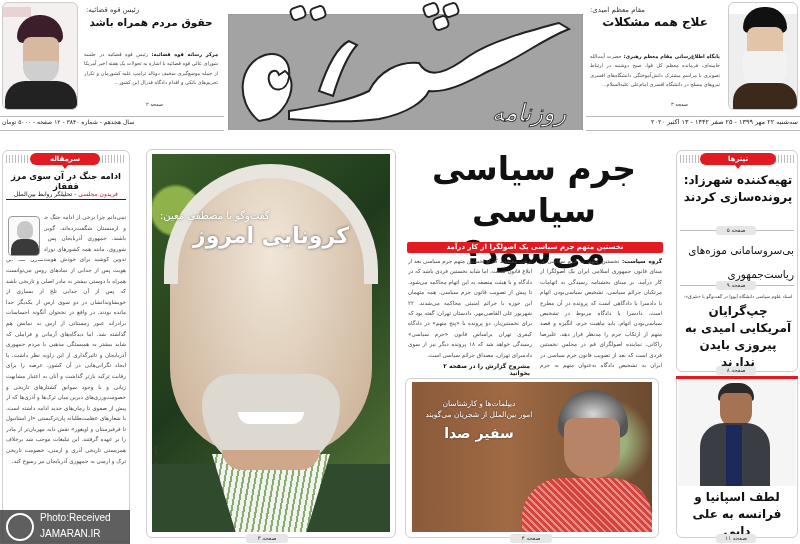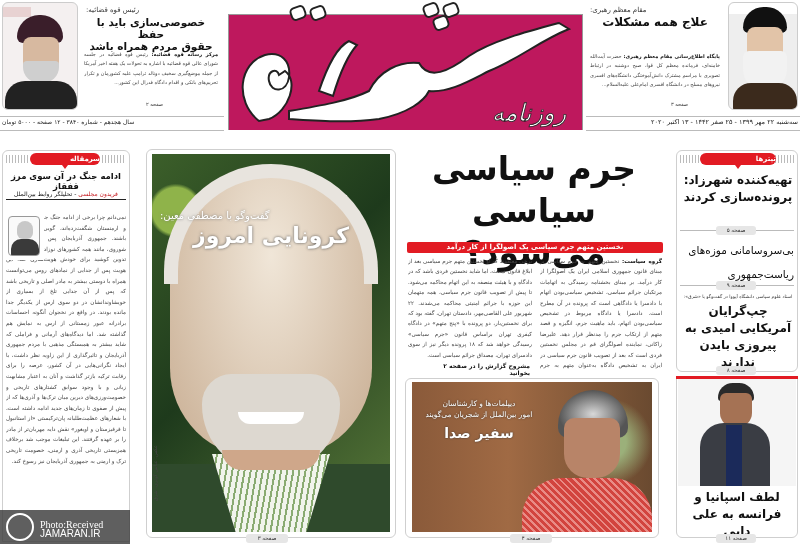--- a/index.html
+++ b/index.html
@@ -5,30 +5,30 @@
 *{box-sizing:border-box;margin:0;padding:0}
 html,body{width:800px;height:544px;overflow:hidden;background:#fff}
 body{position:relative;font-family:"DejaVu Sans",sans-serif;color:#111;direction:rtl}
 .abs{position:absolute}
 .box{position:absolute;border:1px solid #cfcfcf;border-radius:6px;background:#fff}
 .kicker{font-size:7px;color:#333;text-align:left}
 .head{font-weight:bold;text-align:center;line-height:1.15}
 .body{font-size:6px;line-height:10.5px;color:#444;text-align:justify;overflow:hidden}
 .body b{color:#111}
 .pg{position:absolute;background:#e6e6e6;border-radius:3px;font-size:5.5px;color:#333;text-align:center;line-height:9px;padding:0 8px}
-.redpill{position:absolute;background:#e21b23;color:#fff;font-size:7px;font-weight:bold;text-align:right;border-radius:8px;line-height:12px}
+.redpill{position:absolute;background:#e21b23;color:#fff;font-size:7px;font-weight:bold;text-align:center;border-radius:8px;line-height:12px}
 .redpill:after{content:"";position:absolute;left:50%;bottom:-4px;margin-left:-3px;border-left:3px solid transparent;border-right:3px solid transparent;border-top:4px solid #e21b23}
 .hatch{position:absolute;height:8px;width:22px;background:repeating-linear-gradient(90deg,#bbb 0 1px,transparent 1px 3px)}
 .rule{position:absolute;height:1px;background:#bbb}
 .photo{position:absolute;overflow:hidden}
 </style>
 </head>
 <body>
 
-<div class="abs" style="left:228px;top:14px;width:355px;height:116px;background:#be185d;border:1px solid #999;border-bottom:none;overflow:visible">
+<div class="abs" style="left:228px;top:14px;width:355px;height:116px;background:#a3a3a3;border:1px solid #999;border-bottom:none;overflow:visible">
   <svg width="355" height="130" style="position:absolute;left:0;top:-14px" viewBox="0 0 355 130">
     <g fill="#fff" stroke="#222" stroke-width="2">
       <rect x="62" y="6" width="14" height="12" rx="4" transform="rotate(-20 69 12)"></rect>
       <rect x="82" y="6" width="14" height="12" rx="4" transform="rotate(-20 89 12)"></rect>
       <rect x="195" y="3" width="14" height="12" rx="4" transform="rotate(-20 202 9)"></rect>
       <rect x="215" y="3" width="14" height="12" rx="4" transform="rotate(-20 222 9)"></rect>
       <rect x="205" y="16" width="14" height="12" rx="4" transform="rotate(-20 212 22)"></rect>
       <path d="M30 120 C5 100 10 62 36 54 C52 50 62 60 60 76 C58 92 42 92 40 80 C38 70 48 66 50 74 L56 70 C70 80 60 110 40 118 Z"></path>
       <path d="M60 110 C90 105 120 100 140 90 C150 70 170 60 190 62 C200 80 220 70 240 55 C262 40 300 30 330 22 L340 28 C310 40 290 58 260 70 C240 80 220 92 200 90 C195 100 180 112 150 118 C120 122 90 120 60 118 Z"></path>
       <path d="M90 90 C100 60 110 45 120 40 L128 44 C118 55 110 75 104 95 Z"></path>
@@ -37,42 +37,41 @@
   </svg>
 </div>
 
 <div class="box" style="left:586px;top:2px;width:212px;height:110px;border:none">
   <div class="photo" style="right:0;top:0;width:70px;height:108px;border:1px solid #ccc;border-radius:6px;background:linear-gradient(#fff 0 10%,#eee 10%)">
     <div style="position:absolute;left:14px;top:4px;width:44px;height:26px;background:#111;border-radius:22px 22px 6px 6px"></div>
     <div style="position:absolute;left:18px;top:24px;width:36px;height:40px;background:#e2c4a8;border-radius:8px 8px 14px 14px"></div>
     <div style="position:absolute;left:14px;top:48px;width:44px;height:40px;background:#f2f2f2;border-radius:6px 6px 22px 22px"></div>
     <div style="position:absolute;left:4px;top:80px;width:64px;height:28px;background:#3b2a1c;border-radius:18px 18px 0 0"></div>
   </div>
-  <div class="kicker" style="position:absolute;right:78px;top:4px;width:130px">مقام معظم رهبری:</div>
+  <div class="kicker" style="position:absolute;right:78px;top:4px;width:130px">مقام معظم امیدی:</div>
   <div class="head" style="position:absolute;right:78px;top:14px;width:130px;font-size:12px">
     <div>علاج همه مشکلات</div>
   </div>
   <div class="body" style="position:absolute;right:78px;top:50px;width:130px;height:47px;font-size:5px;line-height:9.3px"><b>پایگاه اطلاع‌رسانی مقام معظم رهبری:</b> <span>حضرت آیت‌الله خامنه‌ای، فرمانده معظم کل قوا، صبح دوشنبه در ارتباط تصویری با مراسم مشترک دانش‌آموختگی دانشگاه‌های افسری نیروهای مسلح در دانشگاه افسری امام‌علی علیه‌السلام...</span></div>
   <div style="position:absolute;right:110px;top:99px;font-size:5px;color:#333">صفحه ۳</div>
 </div>
 <div class="rule" style="left:586px;top:116px;width:214px"></div>
 <div style="position:absolute;right:2px;top:118px;font-size:6.5px;color:#222;white-space:nowrap">سه‌شنبه ۲۲ مهر ۱۳۹۹ - ۲۵ صفر ۱۴۴۲ - ۱۳ اکتبر ۲۰۲۰</div>
 <div class="rule" style="left:586px;top:130px;width:214px"></div>
 
 <div class="box" style="left:2px;top:2px;width:216px;height:110px;border:none">
   <div class="photo" style="left:0;top:0;width:76px;height:108px;border:1px solid #ccc;border-radius:6px;background:#f4f0f0">
     <div style="position:absolute;left:0;top:4px;width:28px;height:10px;background:#e8d2d2"></div>
     <div style="position:absolute;left:14px;top:12px;width:46px;height:28px;background:#3a1e2a;border-radius:22px 22px 6px 6px"></div>
     <div style="position:absolute;left:20px;top:34px;width:36px;height:40px;background:#d7b9a0;border-radius:8px 8px 16px 16px"></div>
     <div style="position:absolute;left:20px;top:58px;width:36px;height:22px;background:#cfcfcf;border-radius:4px 4px 16px 16px"></div>
     <div style="position:absolute;left:2px;top:78px;width:72px;height:30px;background:#222;border-radius:20px 20px 0 0"></div>
   </div>
   <div class="kicker" style="position:absolute;left:84px;top:4px;width:130px">رئیس قوه قضائیه:</div>
   <div class="head" style="position:absolute;left:80px;top:14px;width:138px;font-size:10.5px">
-    <div>خصوصی‌سازی باید با حفظ</div>
     <div>حقوق مردم همراه باشد</div>
   </div>
   <div class="body" style="position:absolute;left:82px;top:48px;width:134px;height:48px;font-size:5px;line-height:9.3px"><b>مرکز رسانه قوه قضائیه:</b> <span>رئیس قوه قضائیه در جلسه شورای عالی قوه قضائیه با اشاره به تحولات یک هفته اخیر آمریکا از جمله موضع‌گیری سخیف دونالد ترامپ علیه کشورمان و تکرار تحریم‌های بانکی و اقدام دادگاه فدرال این کشور...</span></div>
   <div style="position:absolute;left:144px;top:99px;font-size:5px;color:#333">صفحه ۲</div>
 </div>
 <div class="rule" style="left:0;top:116px;width:224px"></div>
 <div style="position:absolute;left:2px;top:118px;font-size:6px;color:#222;white-space:nowrap">سال هجدهم - شماره ۳۸۴۰ - ۱۲ صفحه - ۵۰۰۰ تومان</div>
 <div class="rule" style="left:0;top:130px;width:224px"></div>
 
 <div class="box" style="left:2px;top:150px;width:128px;height:392px;border-radius:6px 6px 0 0"></div>
@@ -89,21 +88,21 @@
 </div>
 <div class="body" style="position:absolute;left:6px;top:212px;width:120px;height:326px;font-size:5.6px;line-height:10.6px;shape-outside:none">نمی‌دانم چرا برخی از ادامه جنگ جمهوری آذربایجان و ارمنستان شگفت‌زده‌اند، گویی غافلگیر شده باشند. جمهوری آذربایجان پس از استقلال از شوروی، مانند همه کشورهای نوزاد، با ناسیونالیسم تدوین کوشید برای خودش هویت‌سازی کند. این هویت پس از جدایی از نمادهای روس می‌توانست همراه با دوستی بیشتر به مادر اصلی و تاریخی باشد که پس از آن جدایی تلخ از بسیاری از خویشاوندانشان در دو سوی ارس از یکدیگر جدا مانده بودند. در واقع در نخجوان آنگونه احساسات برادرانه عبور زمستانی از ارس به نمایش هم گذاشته شد. اما دیدگاه‌های آرمانی و فراملی که شاید بیشتر به همبستگی مذهبی با مردم جمهوری آذربایجان و تاثیرگذاری از این زاویه نظر داشت، با ایجاد نگرانی‌هایی در آن کشور، عرصه را برای رقابت ترکیه بازتر گذاشت و آنان به اعتبار مشابهت زبانی و با وجود سوابق کشتارهای تاریخی و خصومت‌ورزی‌های دیرین میان ترک‌ها و آذری‌ها که از پیش از صفوی تا زمان‌های جدید ادامه داشته است، با شعارهای عظمت‌طلبانه پان‌ترکیستی «از استانبول تا قرقیزستان و اویغور» نقش دایه مهربان‌تر از مادر را بر عهده گرفتند. این تبلیغات موجب شد برخلاف همزیستی تاریخی آذری و ارمنی، خصومت تاریخی ترک و ارمنی به جمهوری آذربایجان نیز رسوخ کند.</div>
 <div style="position:absolute;left:6px;top:212px;width:38px;height:48px;background:#fff"></div>
 <div class="photo" style="left:8px;top:216px;width:32px;height:40px;border:1px solid #999;border-radius:4px;background:#fafafa">
   <div style="position:absolute;left:8px;top:4px;width:16px;height:18px;background:#c8c8c8;border-radius:8px 8px 6px 6px"></div>
   <div style="position:absolute;left:2px;top:22px;width:28px;height:17px;background:#3a3a3a;border-radius:10px 10px 0 0"></div>
 </div>
 
 <div style="position:absolute;left:0;top:510px;width:130px;height:34px;background:rgba(60,60,60,0.82);direction:ltr">
   <div style="position:absolute;left:6px;top:3px;width:28px;height:28px;border:2px solid #fff;border-radius:50%"></div>
-  <div style="position:absolute;left:40px;top:9px;color:#fff;font-size:10px;font-family:Liberation Serif, serif">Photo:Received</div>
+  <div style="position:absolute;left:40px;top:2px;color:#fff;font-size:10px;font-family:Liberation Sans, sans-serif">Photo:Received</div>
   <div style="position:absolute;left:40px;top:18px;color:#fff;font-size:10px;font-family:'Liberation Sans',sans-serif">JAMARAN.IR</div>
 </div>
 
 <div class="box" style="left:146px;top:149px;width:250px;height:389px"></div>
 <div class="photo" style="left:152px;top:154px;width:238px;height:378px;background:radial-gradient(circle at 10% 15%,#8fb34a 0 6%,transparent 7%),linear-gradient(135deg,#3c5f2a,#1e3a1c 45%,#5a7a3a)">
   <div style="position:absolute;left:18px;top:14px;width:202px;height:290px;background:radial-gradient(ellipse at 50% 30%,#f0e6d8,#d8c4ae 60%,#c8ad92);border-radius:100px 100px 90px 90px"></div>
   <div style="position:absolute;left:12px;top:10px;width:214px;height:120px;border-radius:110px 110px 0 0;border:14px solid #e8e4de;border-bottom:none"></div>
   <div style="position:absolute;left:50px;top:220px;width:138px;height:100px;background:#ddd8d0;border-radius:30px 30px 70px 70px"></div>
   <div style="position:absolute;left:86px;top:258px;width:66px;height:12px;background:#fff;border-radius:0 0 30px 30px"></div>
   <div style="position:absolute;left:0;top:310px;width:238px;height:68px;background:#2f4a2c"></div>

